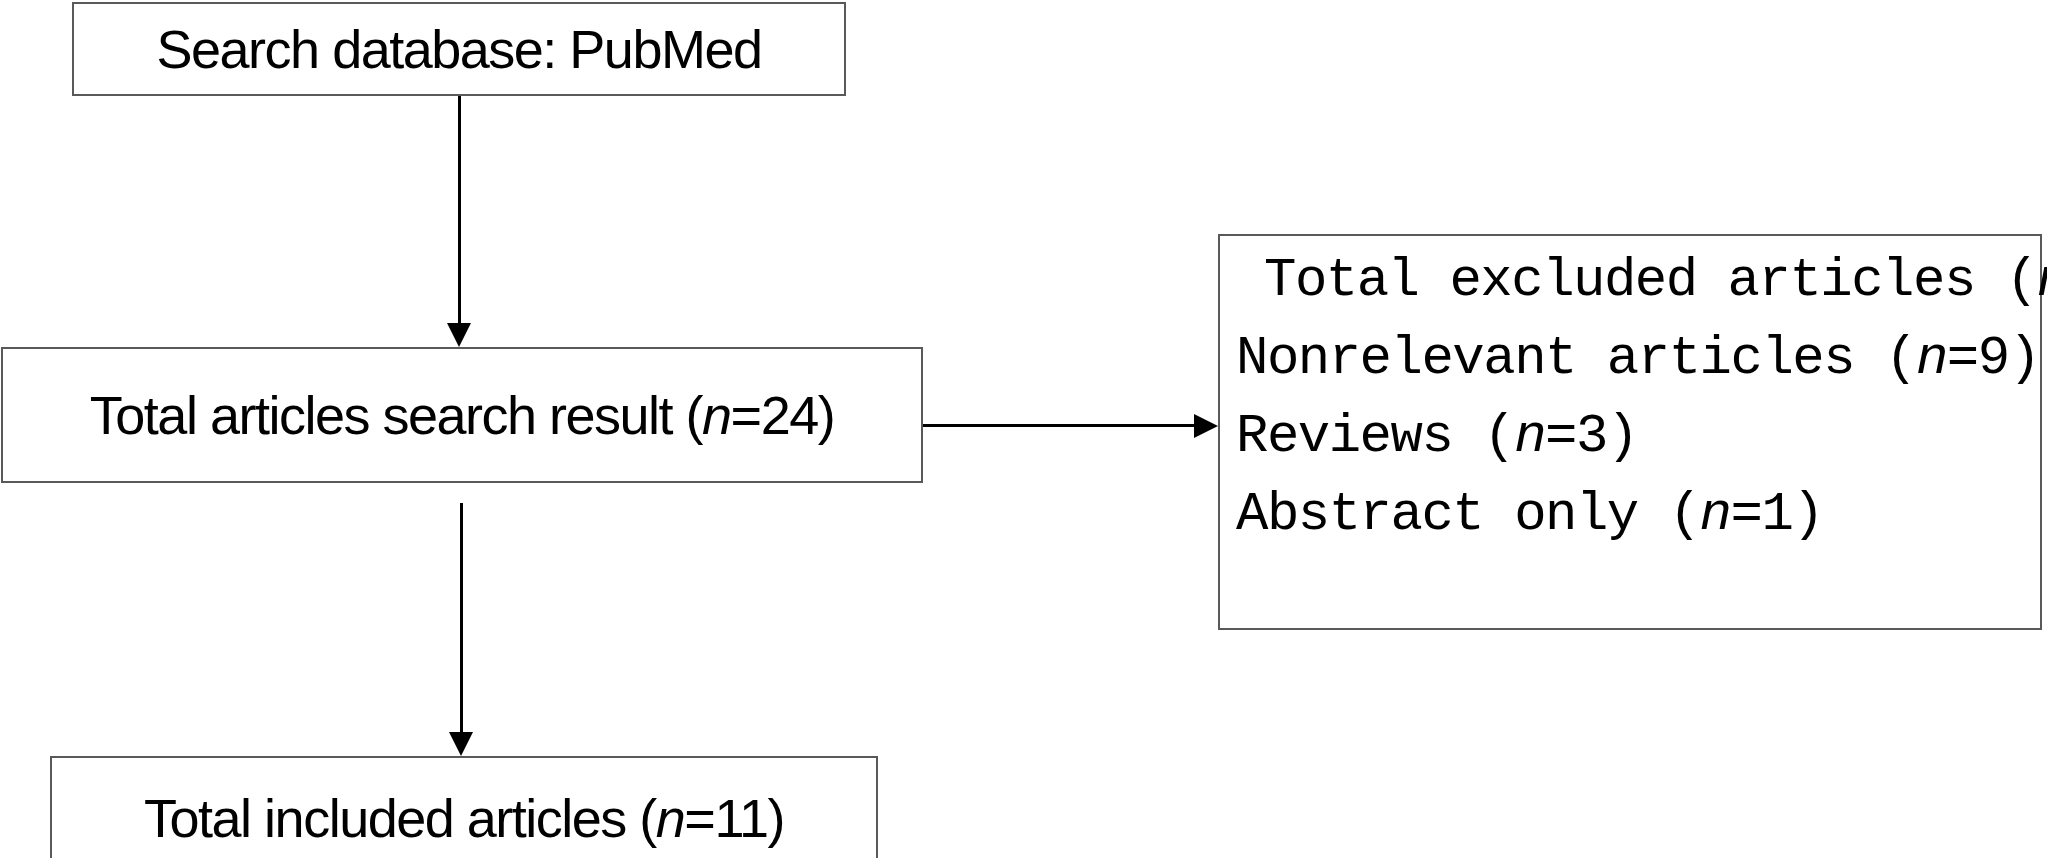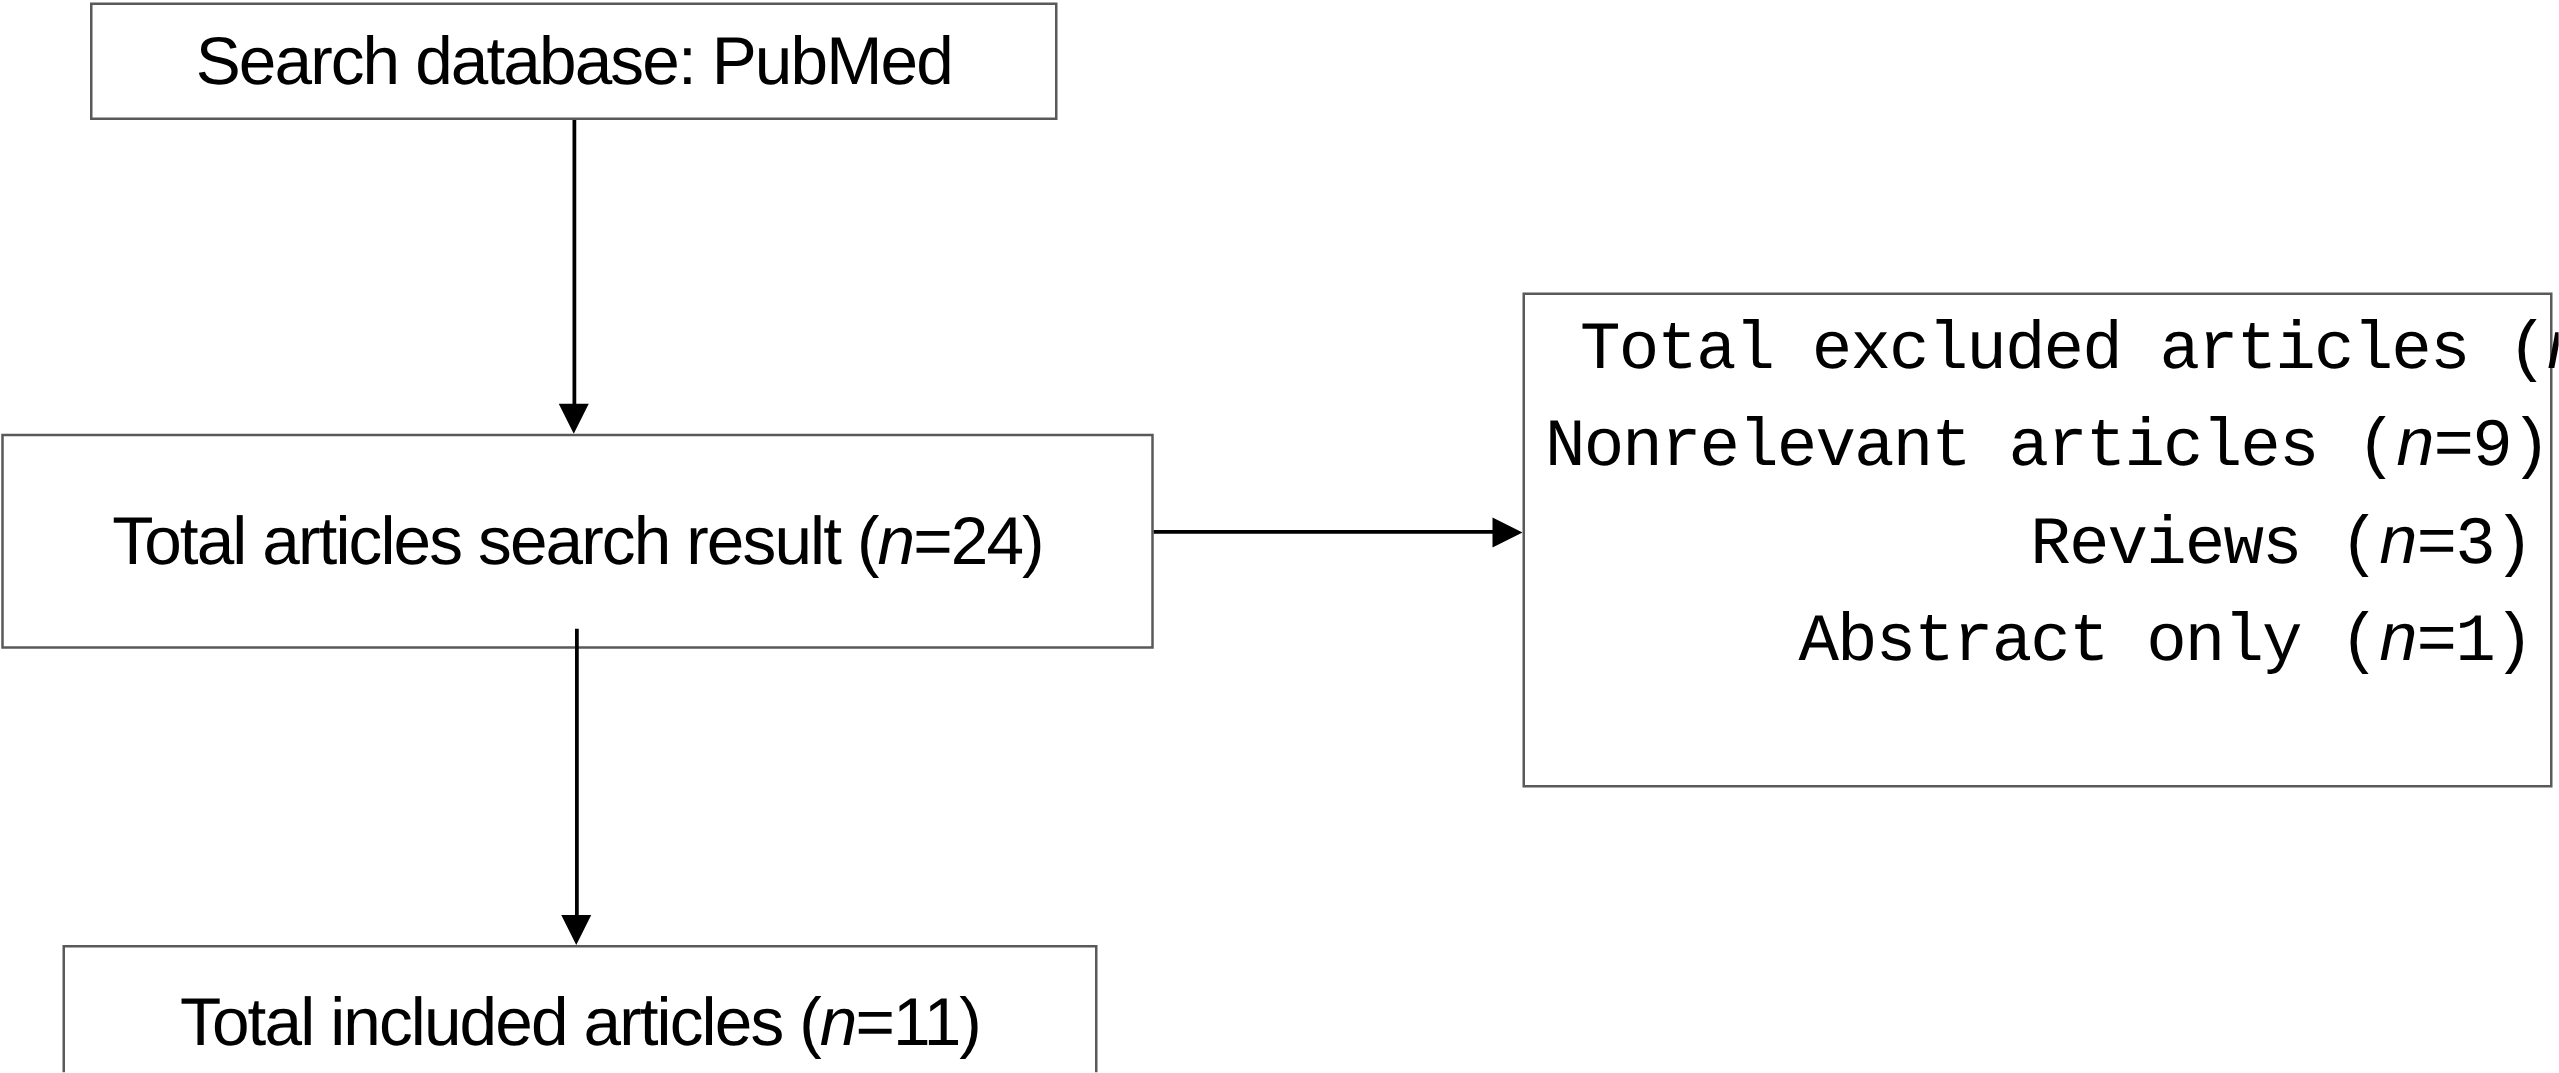--- a/index.html
+++ b/index.html
@@ -1,21 +1,21 @@
 <!DOCTYPE html>
 <html style="--background: #ffffff; --box_border: #595959; --arrow: #000000; --text: #000000;"><head>
 <meta charset="utf-8">
 <style>
   :root {
     --background: #ffffff;
     --box_border: #595959;
     --arrow: #000000;
     --text: #000000;
   }
-  * { margin: 0; padding: 0; box-sizing: border-box; text-align: right; }
+  * { margin: 0; padding: 0; box-sizing: border-box; }
   html, body {
     background: var(--background);
   }
   .canvas {
     position: relative;
     width: 2047px;
     height: 858px;
     background: var(--background);
     font-family: "Liberation Sans", "DejaVu Sans", sans-serif;
     color: var(--text);
@@ -74,21 +74,21 @@
 
 <div class="canvas">
 
   <div class="node centered" style="left:72px; top:2px; width:774px; height:94px;">
     <span>Search database: PubMed</span>
   </div>
 
   <div class="vline" style="left:458px; top:96px; height:230px;"></div>
   <div class="tri-down" style="left:447px; top:323px;"></div>
 
-  <div class="node centered" style="left:1px; top:347px; width:922px; height:172px;">
+  <div class="node centered" style="left:1px; top:347px; width:922px; height:136px;">
     <span>
       <span>Total articles search result (</span><span class="it">n</span><span>=24)</span>
     </span>
   </div>
 
   <div class="hline" style="left:923px; top:424px; width:273px;"></div>
   <div class="tri-right" style="left:1194px; top:414px;"></div>
 
   <div class="node lines" style="left:1218px; top:234px; width:824px; height:396px;">
     <div class="indent-first">

